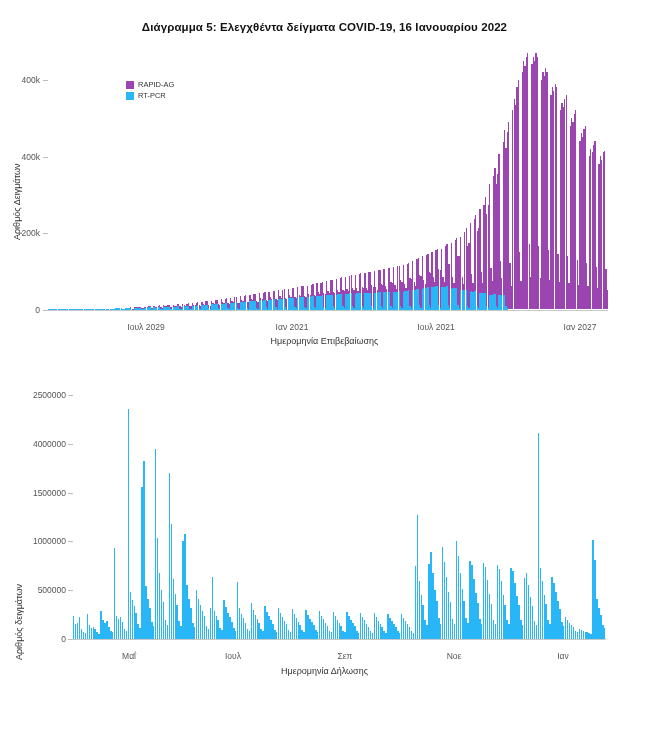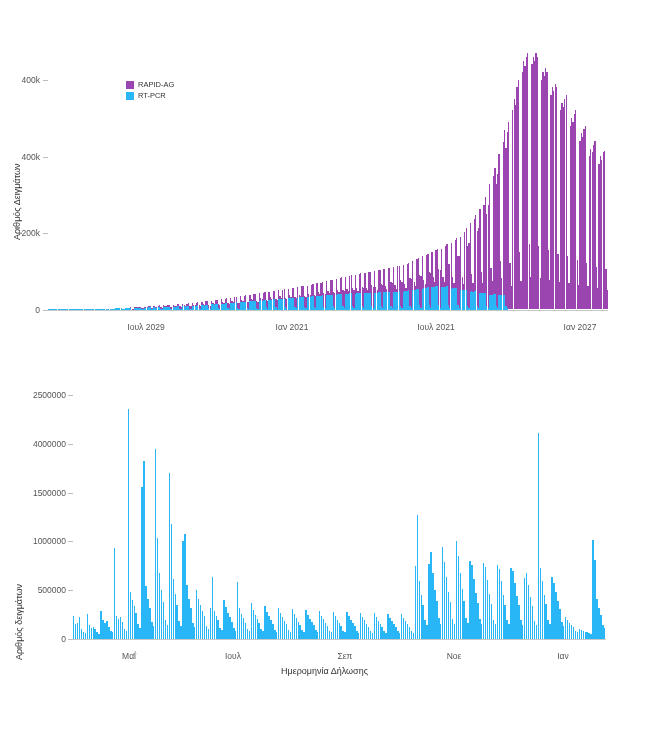--- a/index.html
+++ b/index.html
@@ -123,20 +123,21 @@
   .baseline {
     position: absolute;
     height: 1px;
     background: #c8c8c8;
   }
 </style>
 </head>
 <body>
 
 <div class="chart-block" id="chart1-block">
+  <div class="chart-title" id="chart1-title">Διάγραμμα 5: Ελεγχθέντα δείγματα COVID-19, 16 Ιανουαρίου 2022</div>
 
   <div class="axis-title-y" id="chart1-ytitle" style="left:12px; top:240px;">Αριθμός Δειγμάτων</div>
 
   <div class="ytick-label" style="top:310px; width:34px; left:6px;">0</div>
   <div class="ytick-label" style="top:233.4px; width:34px; left:6px;">200k</div>
   <div class="ytick-label" style="top:156.9px; width:34px; left:6px;">400k</div>
   <div class="ytick-label" style="top:80.3px; width:34px; left:6px;">400k</div>
 
   <div class="tick-mark" style="left:43px; top:310px; width:5px; height:1px;"></div>
   <div class="tick-mark" style="left:43px; top:233.4px; width:5px; height:1px;"></div>
@@ -843,20 +844,21 @@
       <span class="legend-swatch" id="sw2" style="background: rgb(41, 182, 246);"></span>
       <span class="legend-label">RT-PCR</span>
     </div>
   </div>
 
   <div class="xtick-label" style="left:146px; top:322px;">Ιουλ 2029</div>
   <div class="xtick-label" style="left:292px; top:322px;">Ιαν 2021</div>
   <div class="xtick-label" style="left:436px; top:322px;">Ιουλ 2021</div>
   <div class="xtick-label" style="left:580px; top:322px;">Ιαν 2027</div>
 
+  <div class="axis-title-x" style="left:0; right:0; top:336px; text-align:center;">Ημερομηνία Επιβεβαίωσης</div>
 </div>
 
 <div class="chart-block" id="chart2-block">
 
   <div class="axis-title-y" id="chart2-ytitle" style="left:14px; top:300px;">Αριθμός δειγμάτων</div>
 
   <div class="ytick-label" style="top:279px; width:56px; left:10px;">0</div>
   <div class="ytick-label" style="top:230.2px; width:56px; left:10px;">500000</div>
   <div class="ytick-label" style="top:181.4px; width:56px; left:10px;">1000000</div>
   <div class="ytick-label" style="top:132.6px; width:56px; left:10px;">1500000</div>

